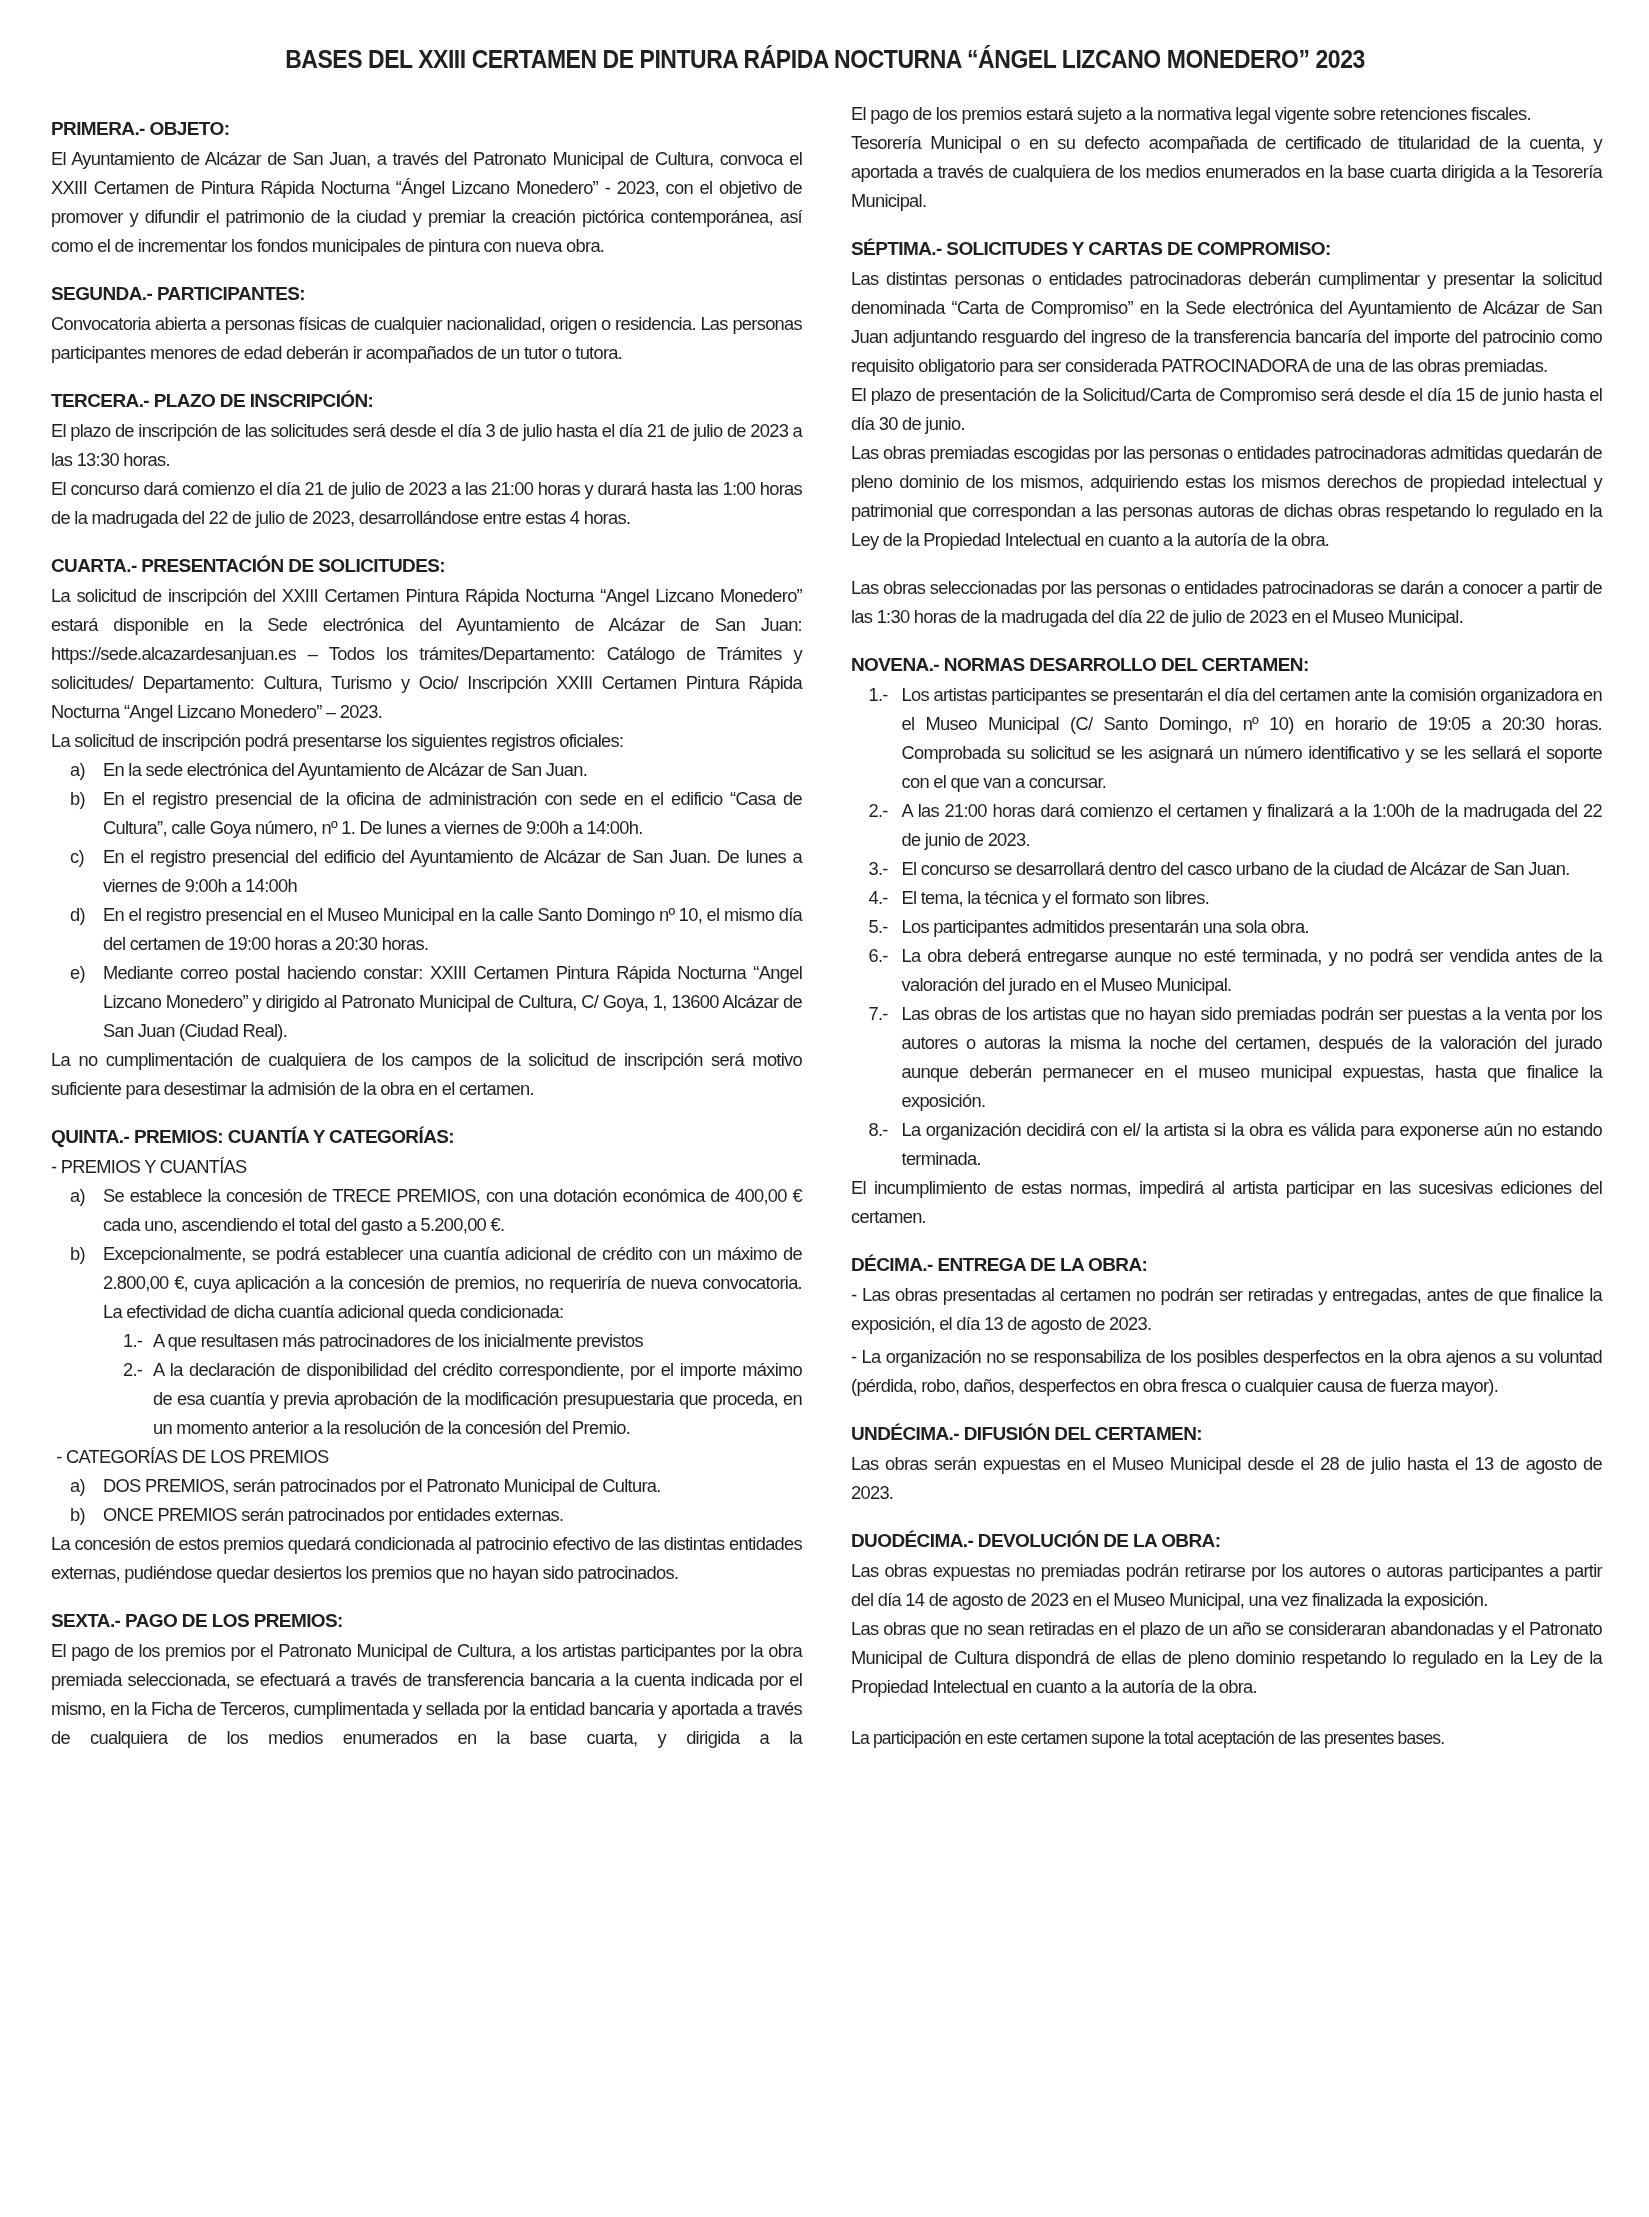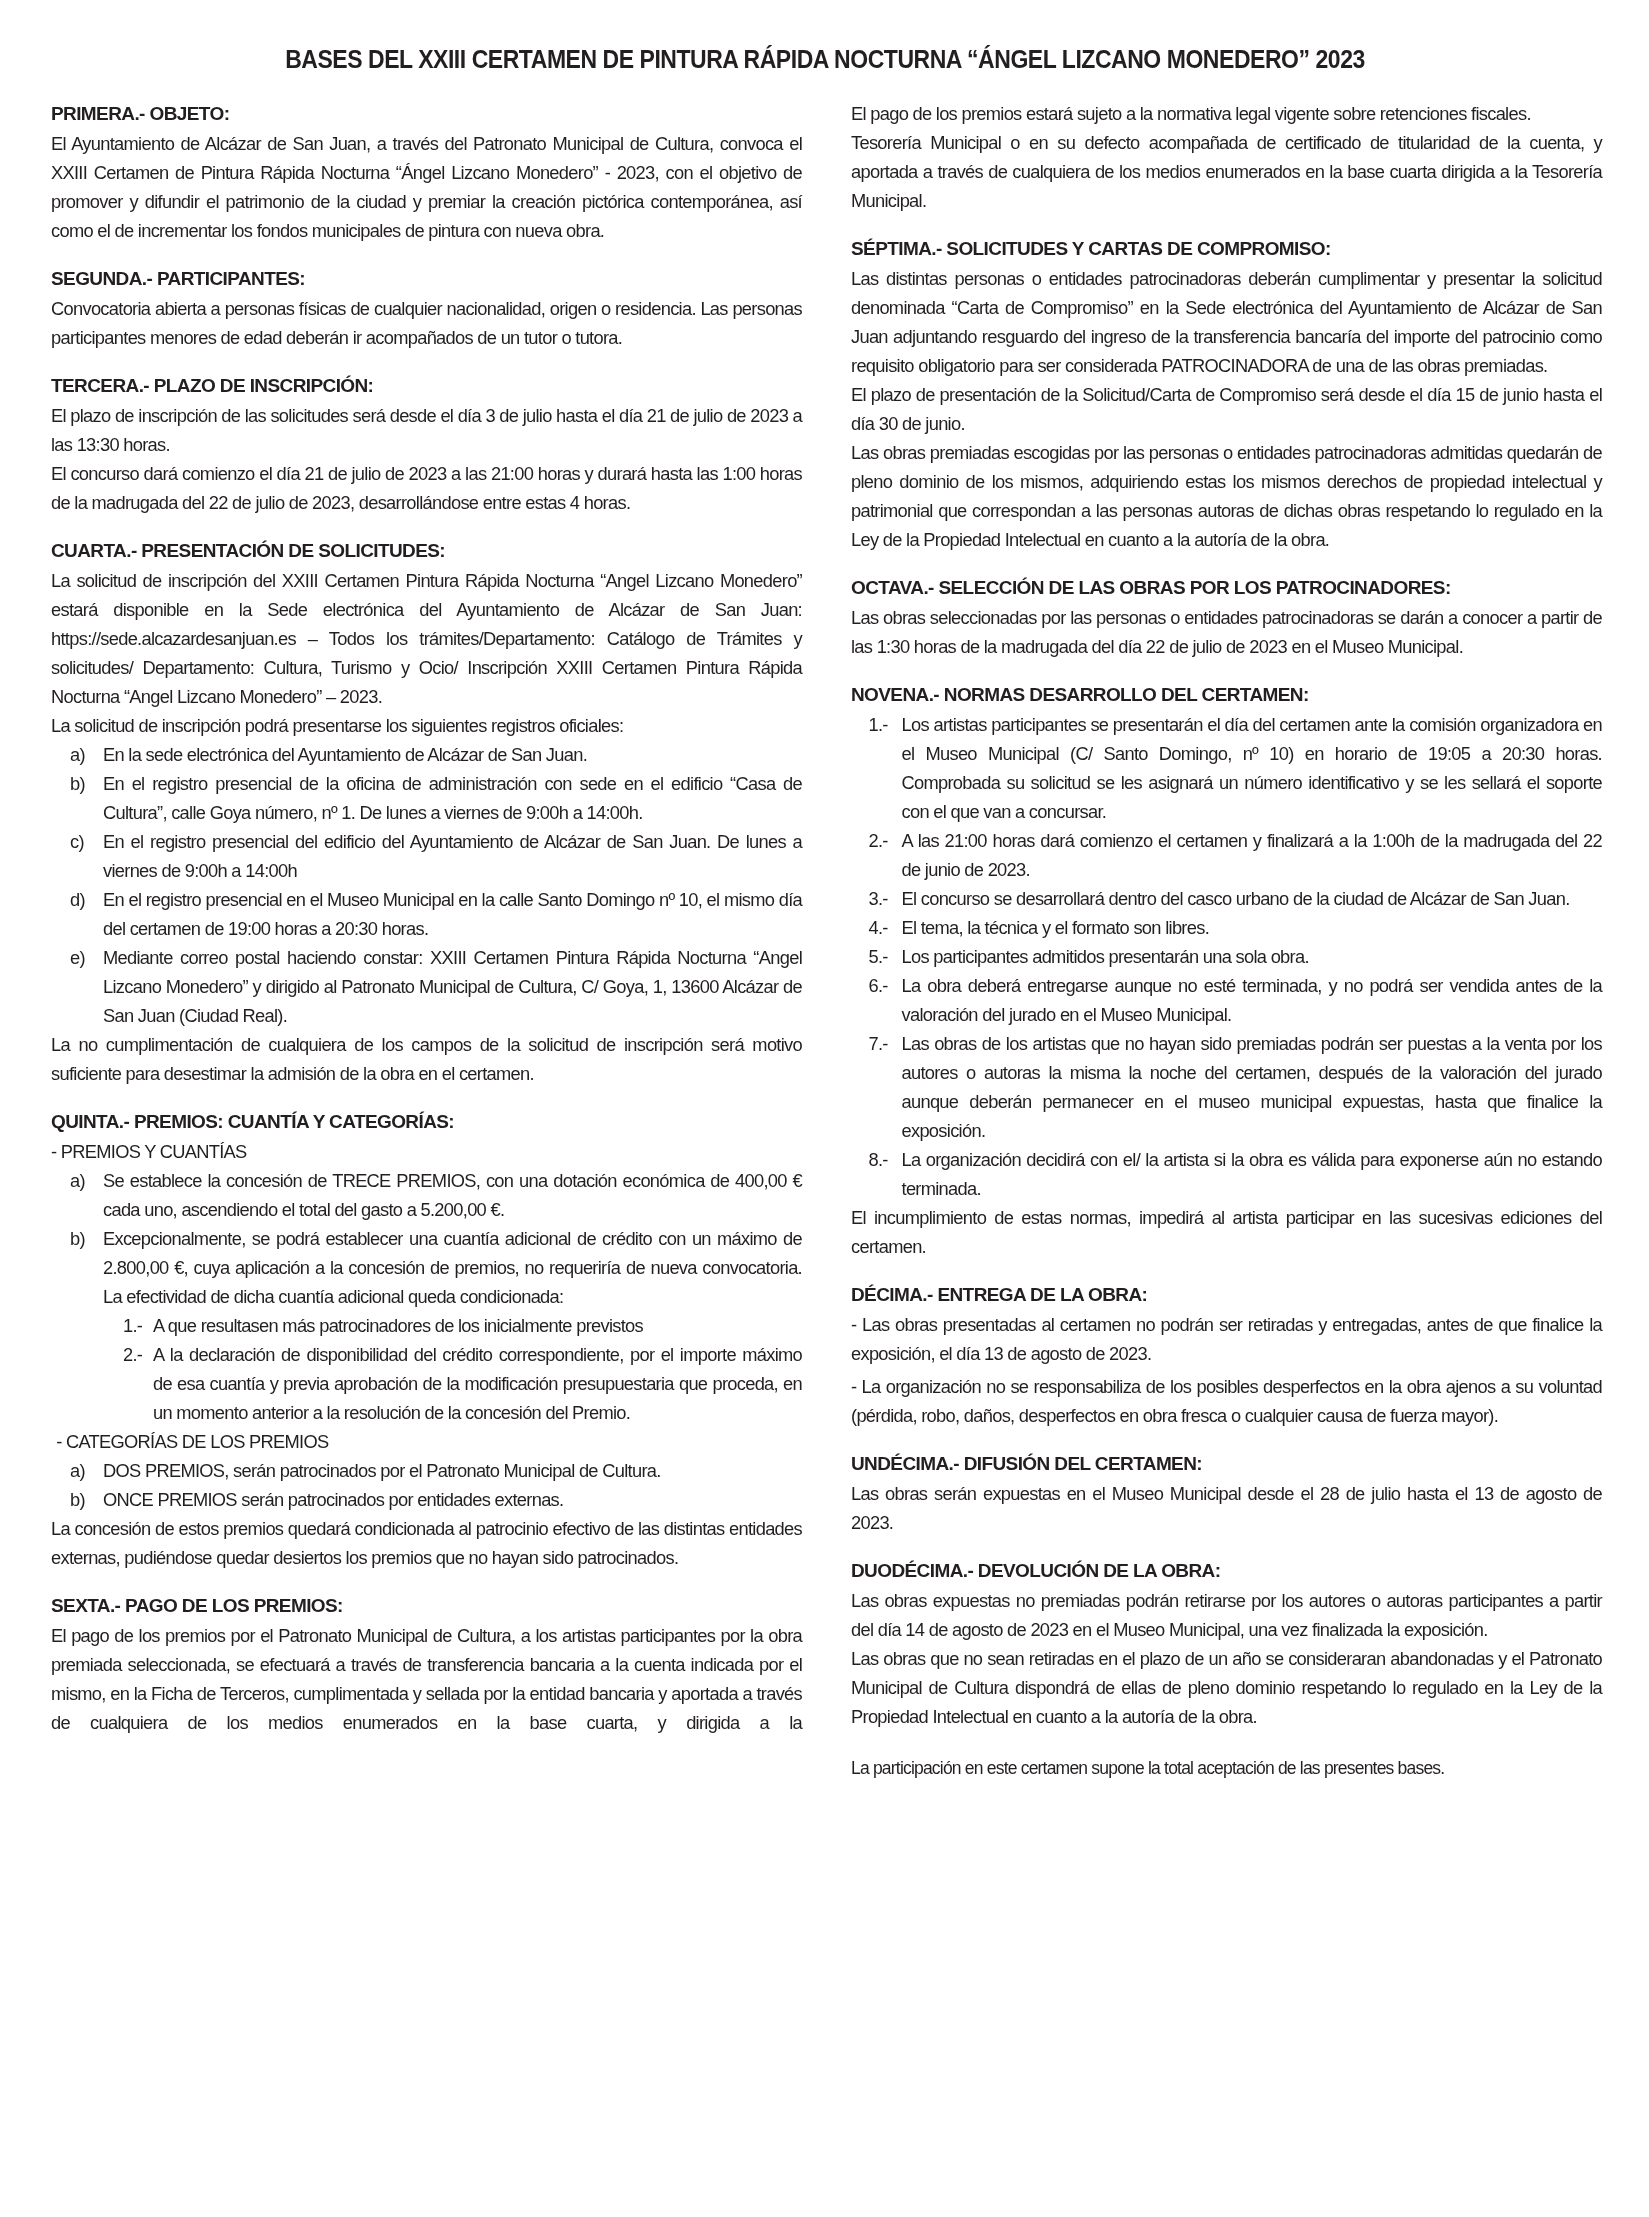--- a/index.html
+++ b/index.html
@@ -5,21 +5,21 @@
   html, body { margin: 0; padding: 0; background: #ffffff; }
   body {
     width: 1650px; height: 2218px; position: relative; overflow: hidden;
     font-family: "Liberation Sans", sans-serif; color: #231f20;
   }
   .title {
     position: absolute; top: 45px; left: 0; width: 1650px; text-align: center;
     font-family: "Liberation Sans", sans-serif; font-weight: bold;
     font-size: 25px; letter-spacing: -0.5px; transform: scaleX(0.92);
   }
-  .col { position: absolute; top: 99px; width: 751px; }
+  .col { position: absolute; top: 114px; width: 751px; }
   .col.left { left: 51px; }
   .col.right { left: 851px; top: 99px; }
   .sec { margin-bottom: 19px; }
   .h {
     font-weight: bold; font-size: 19px; line-height: 30px; letter-spacing: -0.6px;
     margin: 0;
   }
   .p {
     font-size: 18.3px; line-height: 29px; letter-spacing: -0.7px; margin: 0;
     text-align: justify;
@@ -133,21 +133,20 @@
   </div>
 
   <div class="sec">
     <p class="h">SÉPTIMA.- SOLICITUDES Y CARTAS DE COMPROMISO:</p>
     <p class="p">Las distintas personas o entidades patrocinadoras deberán cumplimentar y presentar la solicitud denominada “Carta de Compromiso” en la Sede electrónica del Ayuntamiento de Alcázar de San Juan  adjuntando resguardo del ingreso de la transferencia bancaría del importe del patrocinio como requisito obligatorio para ser considerada PATROCINADORA de una de las obras premiadas.</p>
     <p class="p">El plazo de presentación de la Solicitud/Carta de Compromiso será desde el día 15 de junio hasta el día 30 de junio.</p>
     <p class="p">Las obras premiadas escogidas por las personas o entidades patrocinadoras admitidas quedarán de pleno dominio de los mismos, adquiriendo estas los mismos derechos de propiedad intelectual y patrimonial que correspondan a las personas autoras de dichas obras respetando lo regulado en la Ley de la Propiedad Intelectual en cuanto a la autoría de la obra.</p>
   </div>
 
   <div class="sec">
-    <p class="h">OCTAVA.- SELECCIÓN DE LAS OBRAS POR LOS PATROCINADORES:</p>
     <p class="p">Las obras seleccionadas por las personas o entidades patrocinadoras se darán a conocer a  partir de las 1:30 horas de la madrugada del día 22 de julio de 2023 en el Museo Municipal.</p>
   </div>
 
   <div class="sec">
     <p class="h">NOVENA.- NORMAS DESARROLLO DEL CERTAMEN:</p>
     <div class="li num1">
       <span class="mk">1.-</span>
       <span class="tx">Los artistas participantes se presentarán el día del certamen ante la comisión organizadora en el Museo Municipal (C/ Santo Domingo, nº 10) en horario de 19:05 a 20:30 horas. Comprobada su solicitud se les asignará un número identificativo y se les sellará el soporte con el que van a concursar.</span>
     </div>
     <div class="li num1">

